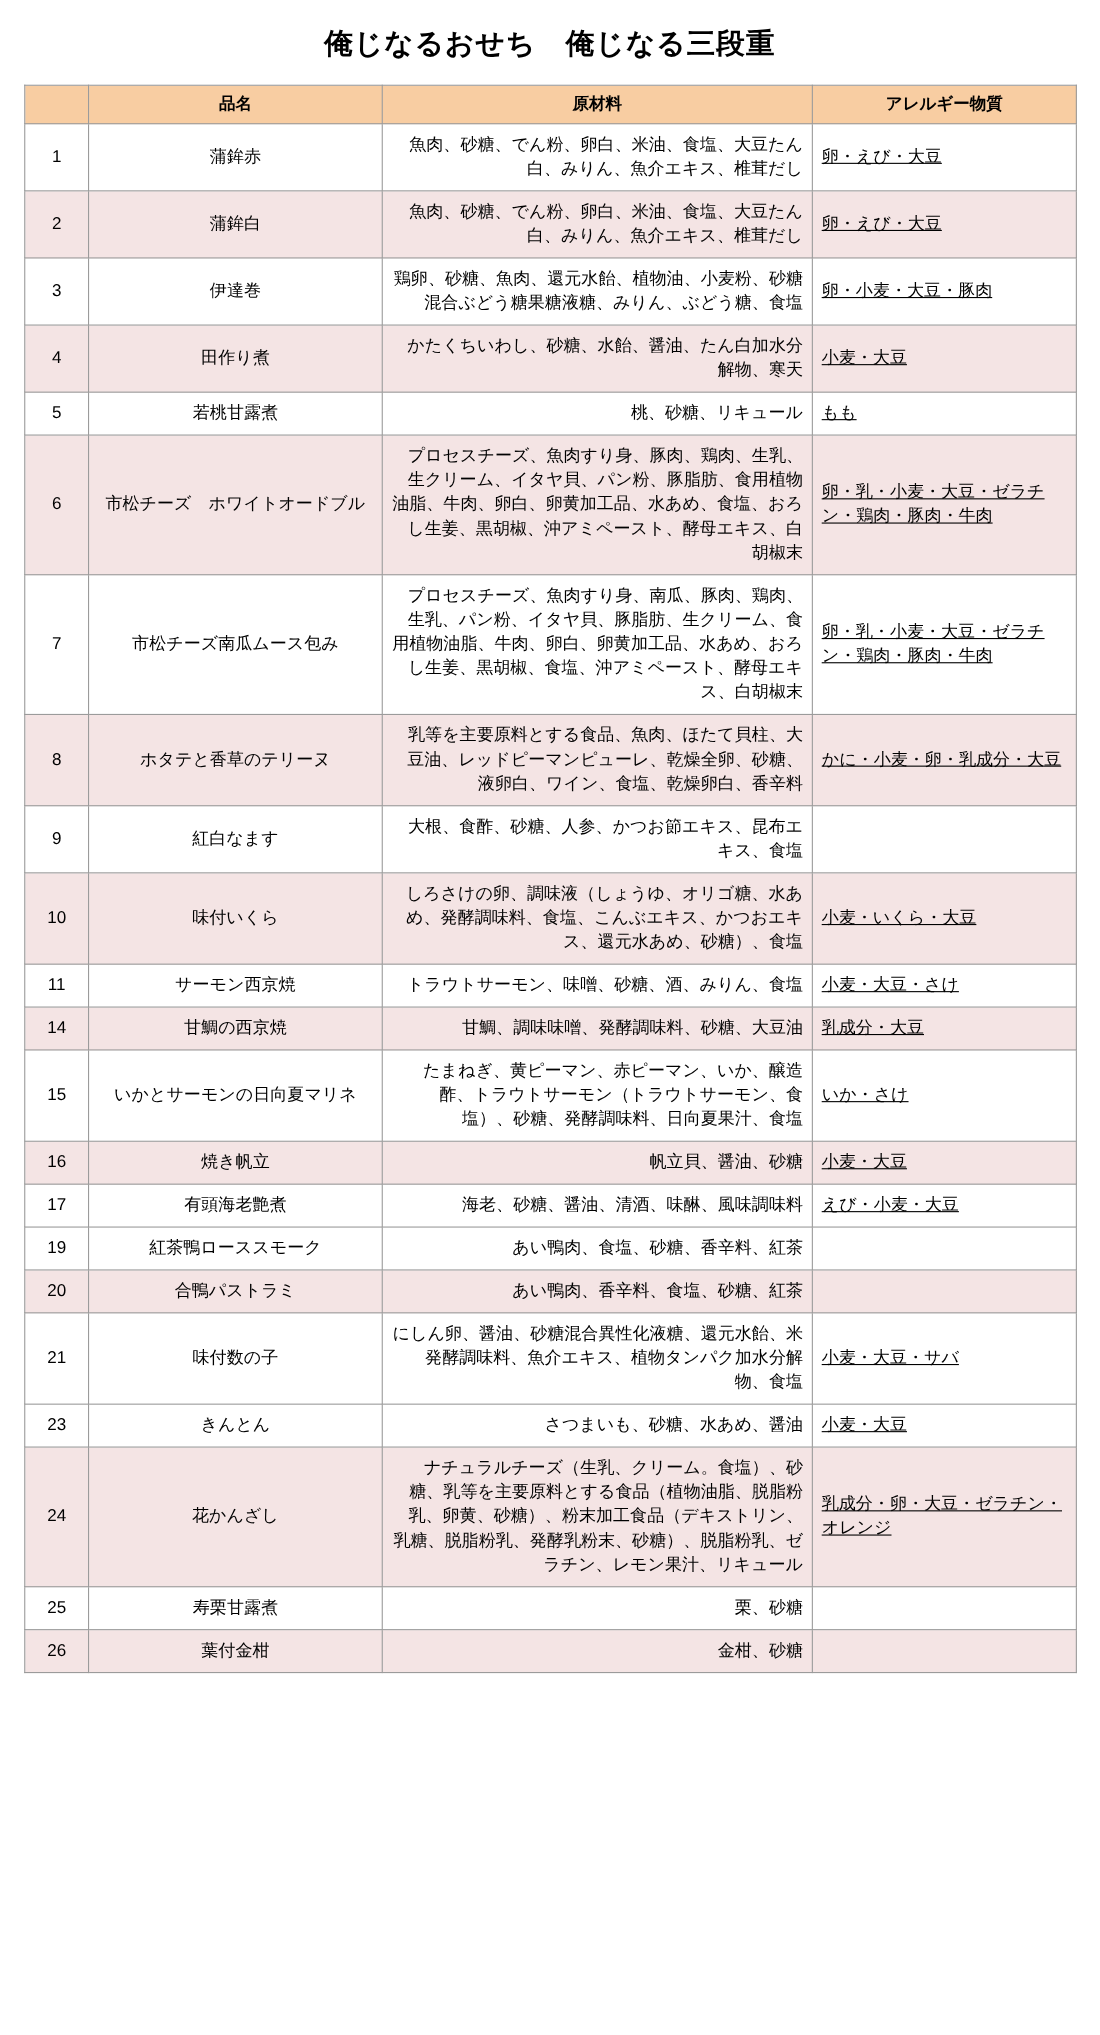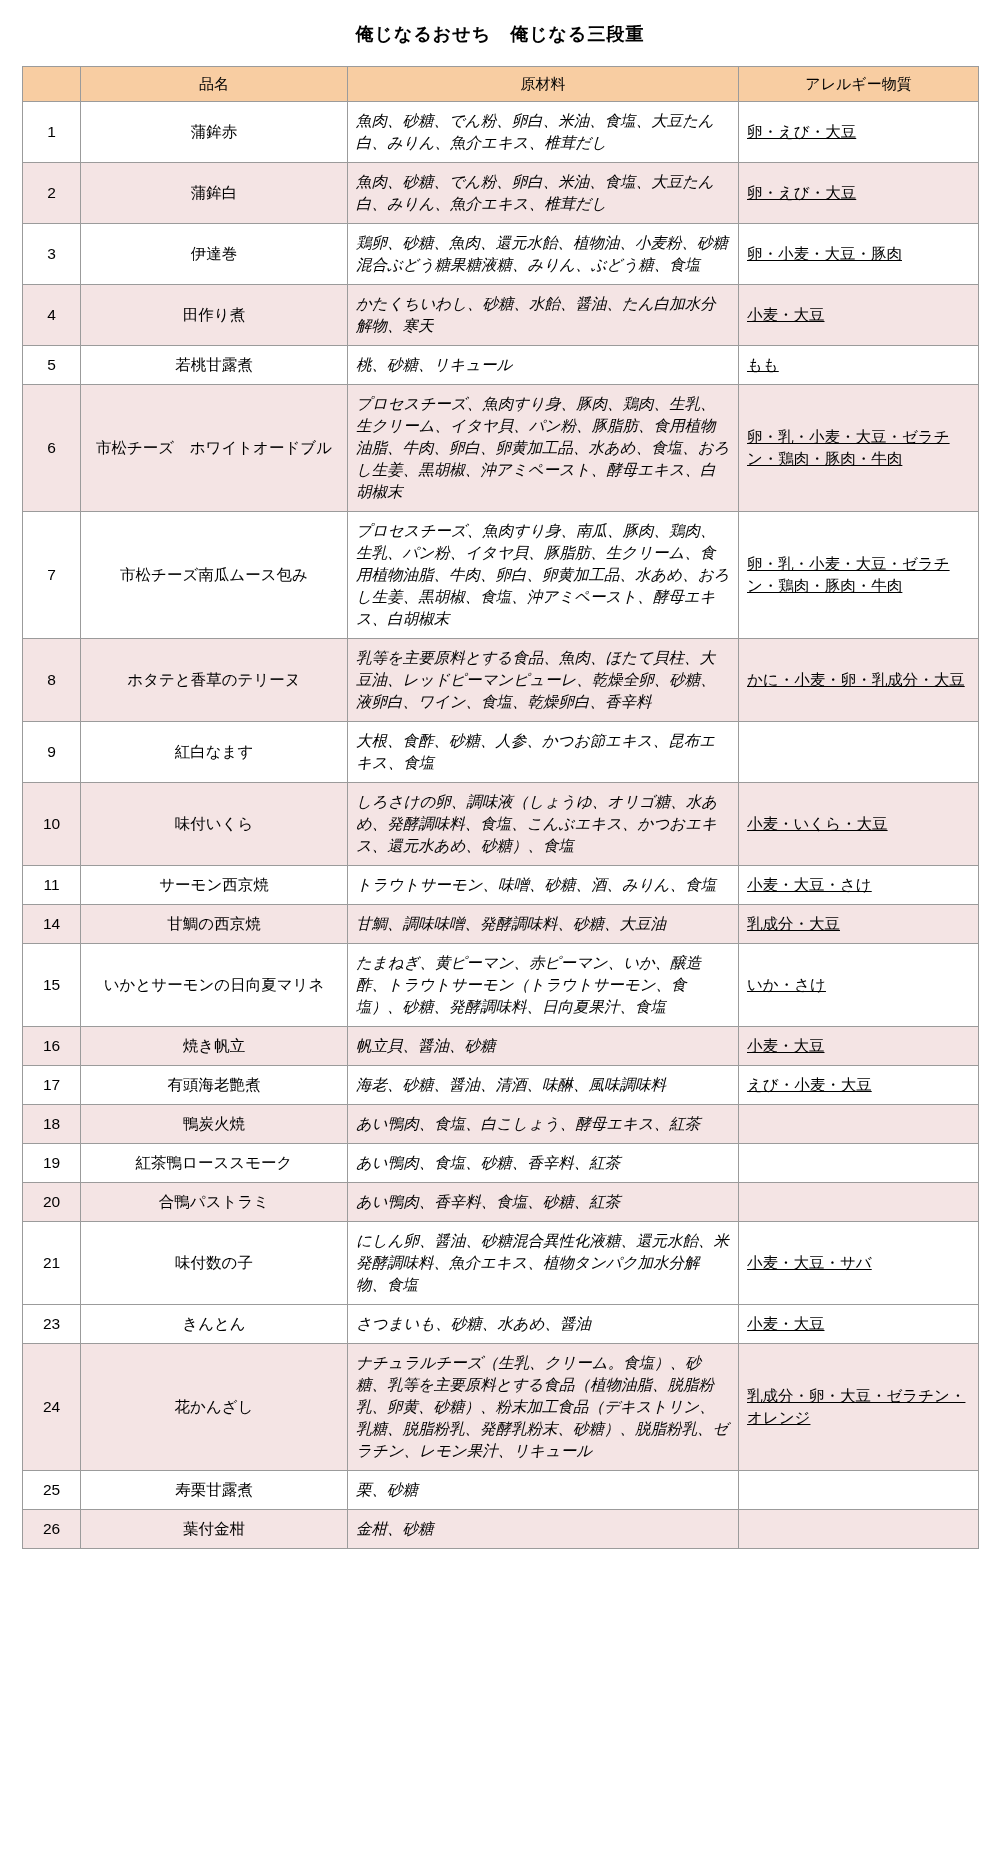--- a/index.html
+++ b/index.html
@@ -9,21 +9,21 @@
     color: #000000;
   }
   .page {
     width: 1000px;
     min-height: 1850px;
     background: #ffffff;
     padding-top: 22px;
   }
   .title {
     text-align: center;
-    font-size: 18px;
+    font-size: 26px;
     font-weight: bold;
     letter-spacing: 1px;
     margin-bottom: 20px;
   }
   table.allergen {
     margin-left: 22px;
     width: 956px;
     border-collapse: collapse;
     table-layout: fixed;
     border: 1px solid #7f7f7f;
@@ -32,29 +32,29 @@
     border: 1px solid #9b9b9b;
     vertical-align: middle;
     font-size: 15.5px;
     line-height: 22px;
     padding: 8px 8px;
     word-break: break-all;
     overflow-wrap: anywhere;
   }
   table.allergen thead th {
     background: #f8cda2;
-    font-weight: normal;
+    font-weight: bold;
     text-align: center;
     font-size: 15px;
     height: 32px;
     padding: 6px 4px;
   }
   td.c-no { text-align: center; font-size: 13px; }
   td.c-name { text-align: center; }
-  td.c-ing { text-align: left; font-style: italic; }
+  td.c-ing { text-align: right; }
   td.c-alg { text-align: left; text-decoration: underline; }
   tr.row-even td { background: #ffffff; }
   tr.row-odd  td { background: #f4e4e4; }
 </style>
 </head>
 <body>
 
 <div class="page">
   <div class="title">俺じなるおせち　俺じなる三段重</div>
 
@@ -157,26 +157,20 @@
           <td class="c-name">焼き帆立</td>
           <td class="c-ing">帆立貝、醤油、砂糖</td>
           <td class="c-alg">小麦・大豆</td>
         </tr>
         <tr class="row-even">
           <td class="c-no">17</td>
           <td class="c-name">有頭海老艶煮</td>
           <td class="c-ing">海老、砂糖、醤油、清酒、味醂、風味調味料</td>
           <td class="c-alg">えび・小麦・大豆</td>
         </tr>
-        <tr class="row-odd">
-          <td class="c-no">18</td>
-          <td class="c-name">鴨炭火焼</td>
-          <td class="c-ing">あい鴨肉、食塩、白こしょう、酵母エキス、紅茶</td>
-          <td class="c-alg"></td>
-        </tr>
         <tr class="row-even">
           <td class="c-no">19</td>
           <td class="c-name">紅茶鴨ローススモーク</td>
           <td class="c-ing">あい鴨肉、食塩、砂糖、香辛料、紅茶</td>
           <td class="c-alg"></td>
         </tr>
         <tr class="row-odd">
           <td class="c-no">20</td>
           <td class="c-name">合鴨パストラミ</td>
           <td class="c-ing">あい鴨肉、香辛料、食塩、砂糖、紅茶</td>

